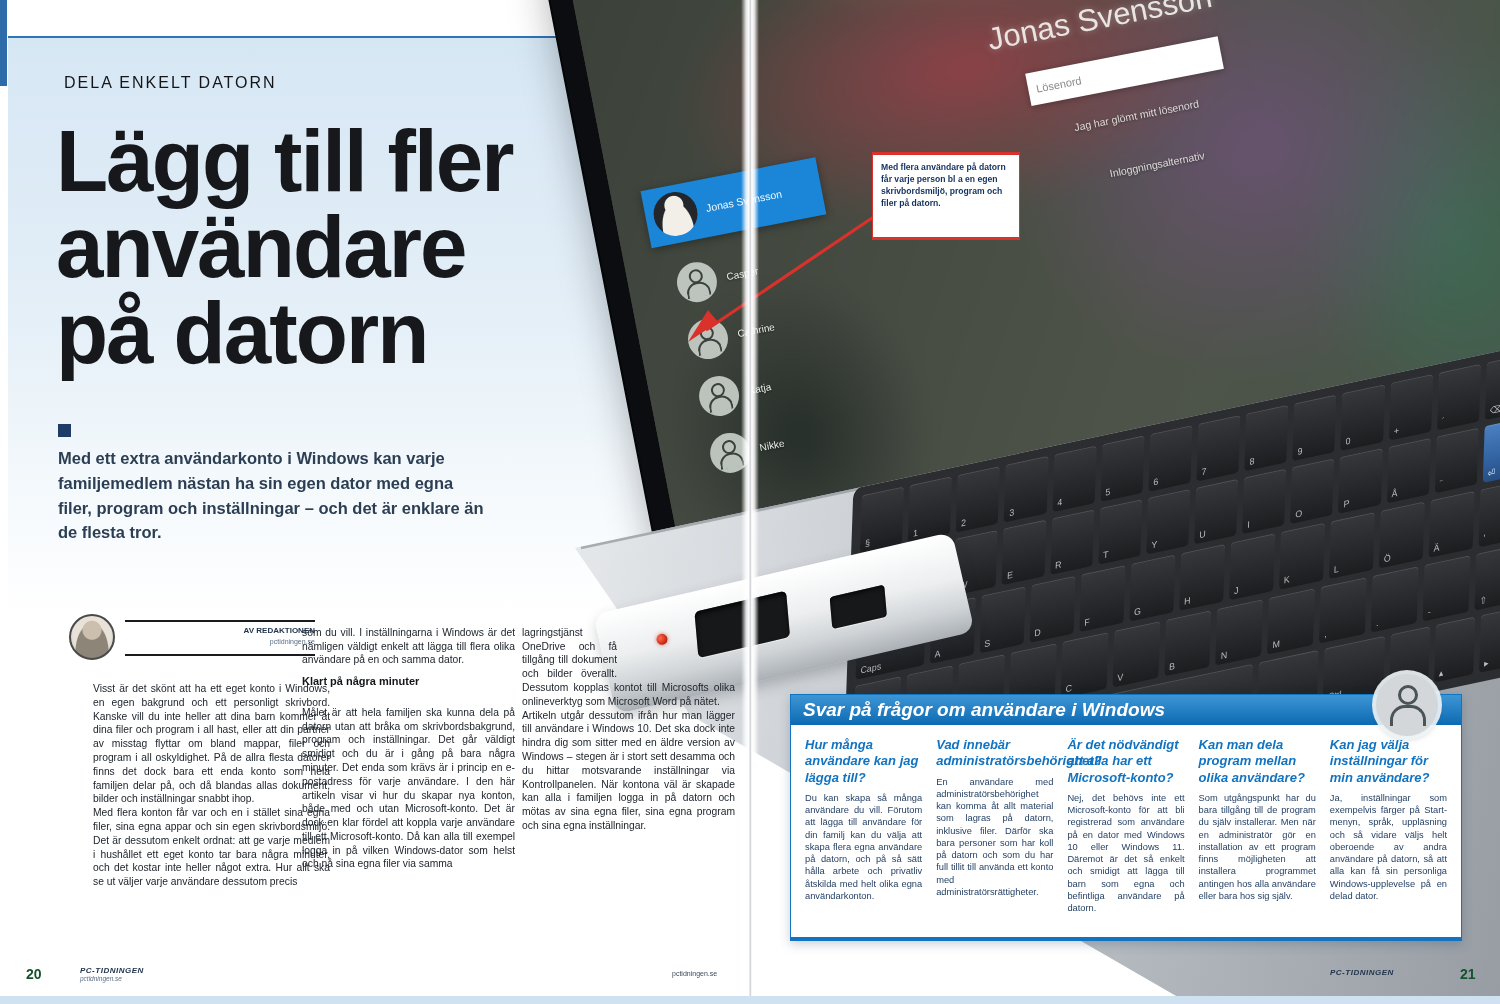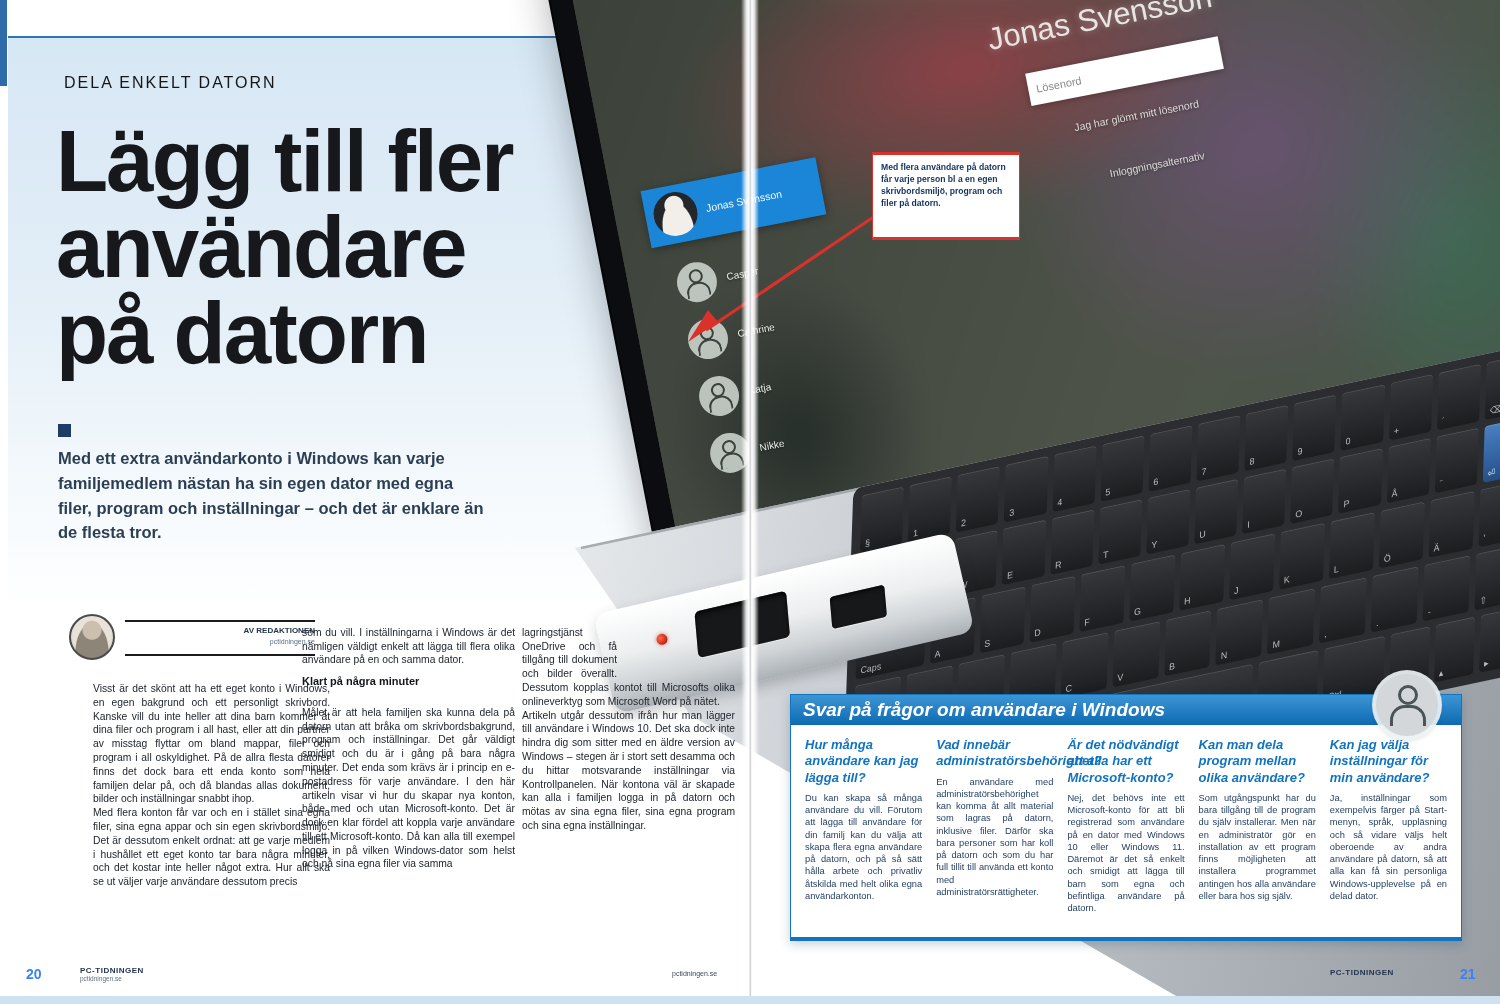--- a/index.html
+++ b/index.html
@@ -135,24 +135,24 @@
     background:#d3d7d9; box-shadow:0 0 0 4px rgba(240,245,248,.9), 0 2px 6px rgba(0,0,0,.3); }
   .faq-badge::before { content:""; position:absolute; top:11px; left:22px; width:14px; height:14px;
     border:3px solid #4a5458; border-radius:50%; }
   .faq-badge::after { content:""; position:absolute; top:31px; left:14px; width:30px; height:18px;
     border:3px solid #4a5458; border-bottom:none; border-radius:15px 15px 0 0; }
 
   
   .gutter { position:absolute; left:741px; top:0; width:18px; height:1004px; z-index:40;
     background:linear-gradient(90deg,rgba(255,255,255,0) 0%,rgba(255,255,255,.85) 28%,#ffffff 44%,#c9ced2 51%,#ffffff 60%,rgba(255,255,255,.85) 74%,rgba(255,255,255,0) 100%); }
   .bottom-band { position:absolute; left:0; top:996px; width:1500px; height:8px; background:#cfe2f1; z-index:44; }
-  .folio { position:absolute; z-index:45; font-size:14px; font-weight:bold; color:#3b82f6; }
+  .folio { position:absolute; z-index:45; font-size:14px; font-weight:bold; color:#14532d; }
   .folio-left { left:26px; top:966px; }
   .folio-right { left:1460px; top:966px;text-align:center; }
-  .maglogo { position:absolute; z-index:45; font-size:8px; font-weight:bold; letter-spacing:.5px; color:#23344c; }
+  .maglogo { position:absolute; z-index:45; font-size:8px; font-weight:bold; letter-spacing:.5px; color:#23344c;font-style:italic; }
   .maglogo-left { left:80px; top:966px; }
   .maglogo-right { left:1330px; top:968px; }
   .maglogo .logo-sub { display:block; font-weight:normal; font-size:6.5px; color:#5d7086; letter-spacing:0; }
   .footer-center { position:absolute; left:672px; top:970px; z-index:45; font-size:7px; color:#3c4a5c; }
 </style>
 </head>
 <body>
 
 <div class="left-tint"></div>
 <div class="edge-bar"></div>

